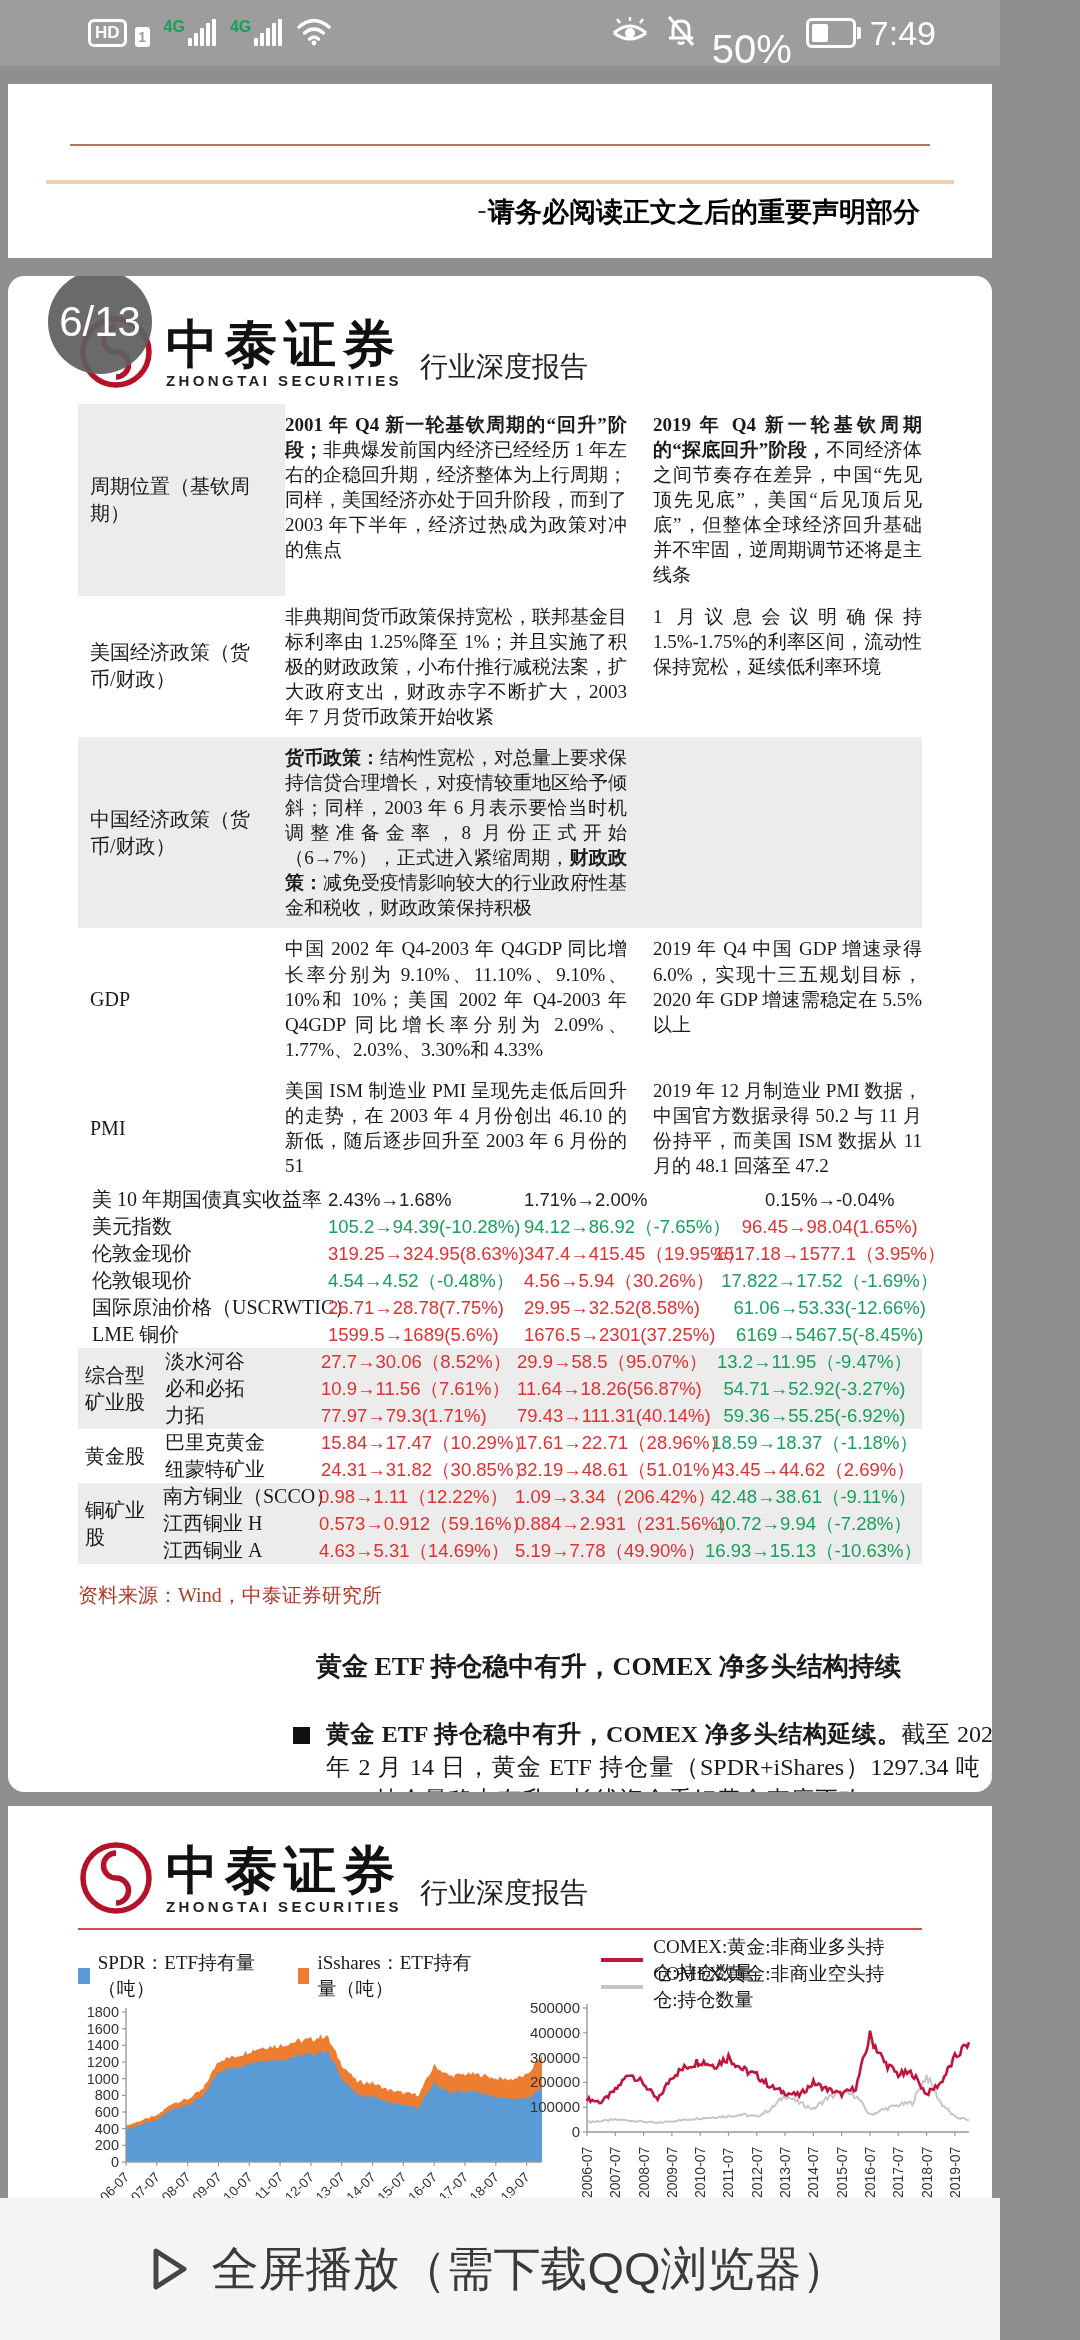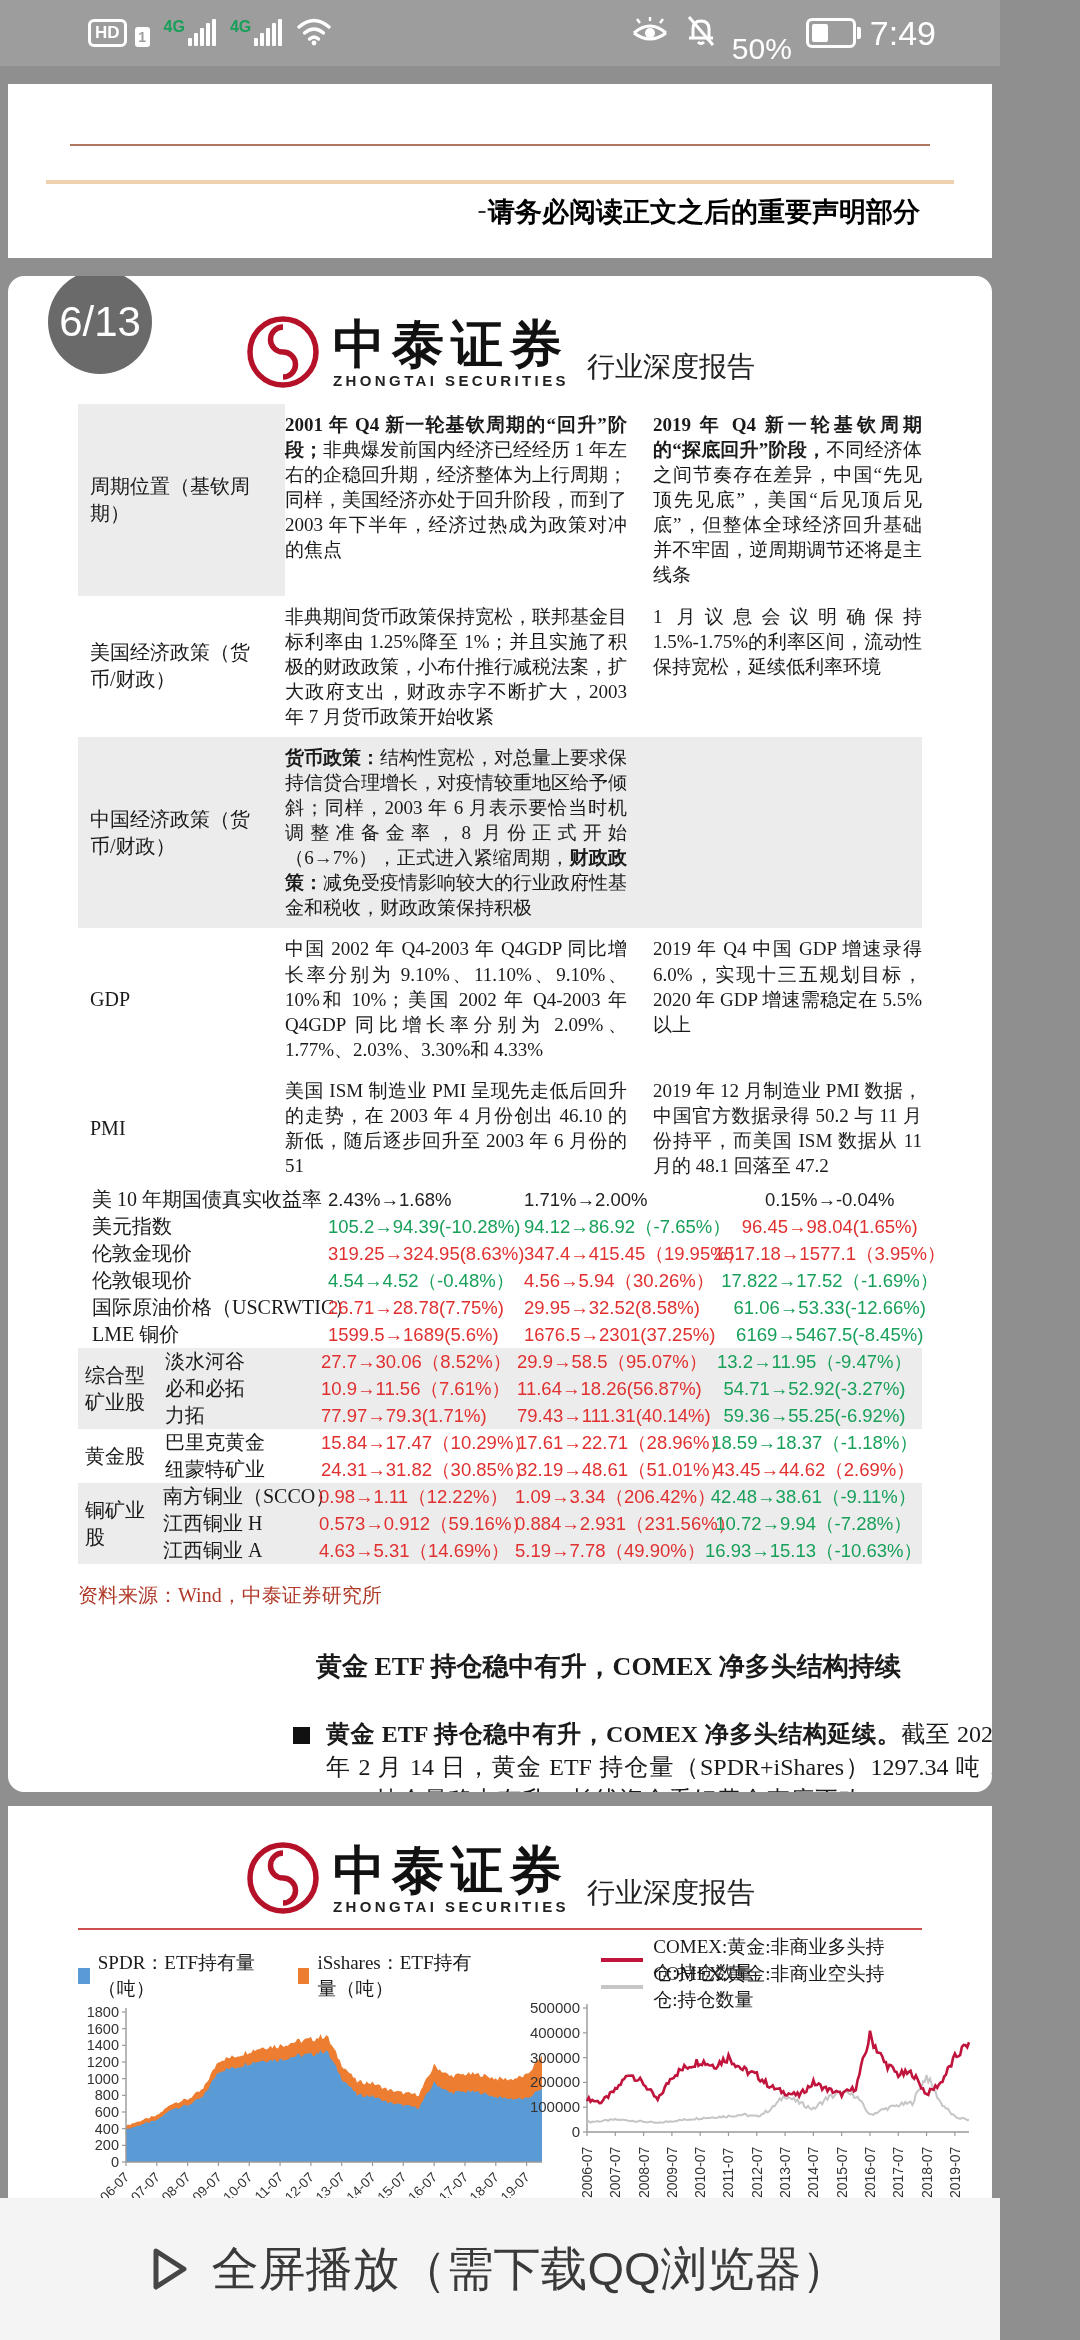--- a/index.html
+++ b/index.html
@@ -13,21 +13,21 @@
              font-family:"Liberation Sans",sans-serif;color:#fff;}
   .sb-left,.sb-right{display:flex;align-items:center;gap:14px;}
   .hd-badge{border:3px solid #fff;border-radius:6px;font-size:17px;font-weight:bold;
             padding:0 4px;line-height:22px;}
   .sim-badge{background:#fff;color:#9d9d9d;border-radius:3px;width:15px;height:20px;
              font-size:14px;font-weight:bold;display:flex;align-items:center;justify-content:center;margin-left:-6px;margin-top:8px;}
   .netset{display:flex;align-items:flex-end;gap:3px;}
   .netset .g{font-size:16px;font-weight:bold;line-height:14px;margin-bottom:12px;}
   .bars{display:flex;align-items:flex-end;gap:2px;height:26px;}
   .bars i{display:block;width:4px;background:#fff;border-radius:1px;}
-  .pct{font-size:30px;margin-top:32px;}
+  .pct{font-size:40px;margin-top:32px;}
   .battery{position:relative;width:44px;height:24px;border:3px solid #fff;border-radius:6px;}
   .battery .fill{position:absolute;left:3px;top:3px;bottom:3px;width:16px;background:#fff;border-radius:2px;}
   .battery .nub{position:absolute;right:-8px;top:6px;width:4px;height:12px;background:#fff;border-radius:0 2px 2px 0;}
   .clock{font-size:34px;}
 
   
   .doc{padding-top:18px;}
   .page{background:#fff;margin:0 8px;position:relative;box-sizing:border-box;}
   .gap1{height:18px;} .gap2{height:14px;}
   .page5{height:174px;padding-top:60px;}
@@ -40,21 +40,21 @@
   .footrow .pnum{position:absolute;left:0;right:0;text-align:center;color:#333;}
   .footrow .disc{position:absolute;right:2px;top:0;font-weight:bold;color:#000000;}
   .page5 .footrow{margin:10px 70px 0;}
 
   
   .page-badge{position:absolute;left:40px;top:-6px;width:104px;height:104px;border-radius:52%;
       background:rgba(95,95,95,.93);color:#fff;display:flex;align-items:center;justify-content:center;
       font-family:"Liberation Sans",sans-serif;font-size:42px;z-index:6;}
 
   
-  .hdr{display:flex;align-items:flex-end;justify-content:center;margin-top:38px;gap:18px;}
+  .hdr{display:flex;align-items:flex-end;justify-content:flex-start;margin-top:38px;gap:18px;}
   .brand{display:flex;align-items:center;gap:12px;}
   .brand-txt .cn{font-size:52px;font-weight:800;letter-spacing:7px;color:#111;
                  font-family:"Liberation Sans",sans-serif;line-height:56px;}
   .brand-txt .en{font-size:15px;font-weight:bold;letter-spacing:3.4px;color:#222;
                  font-family:"Liberation Sans",sans-serif;}
   .rpt-type{font-size:28px;color:#222;margin-bottom:4px;}
   .rule-red{height:2px;background:#cf5050;margin-top:12px;}
 
   
   .ctable{margin-top:2px;font-size:19px;}

